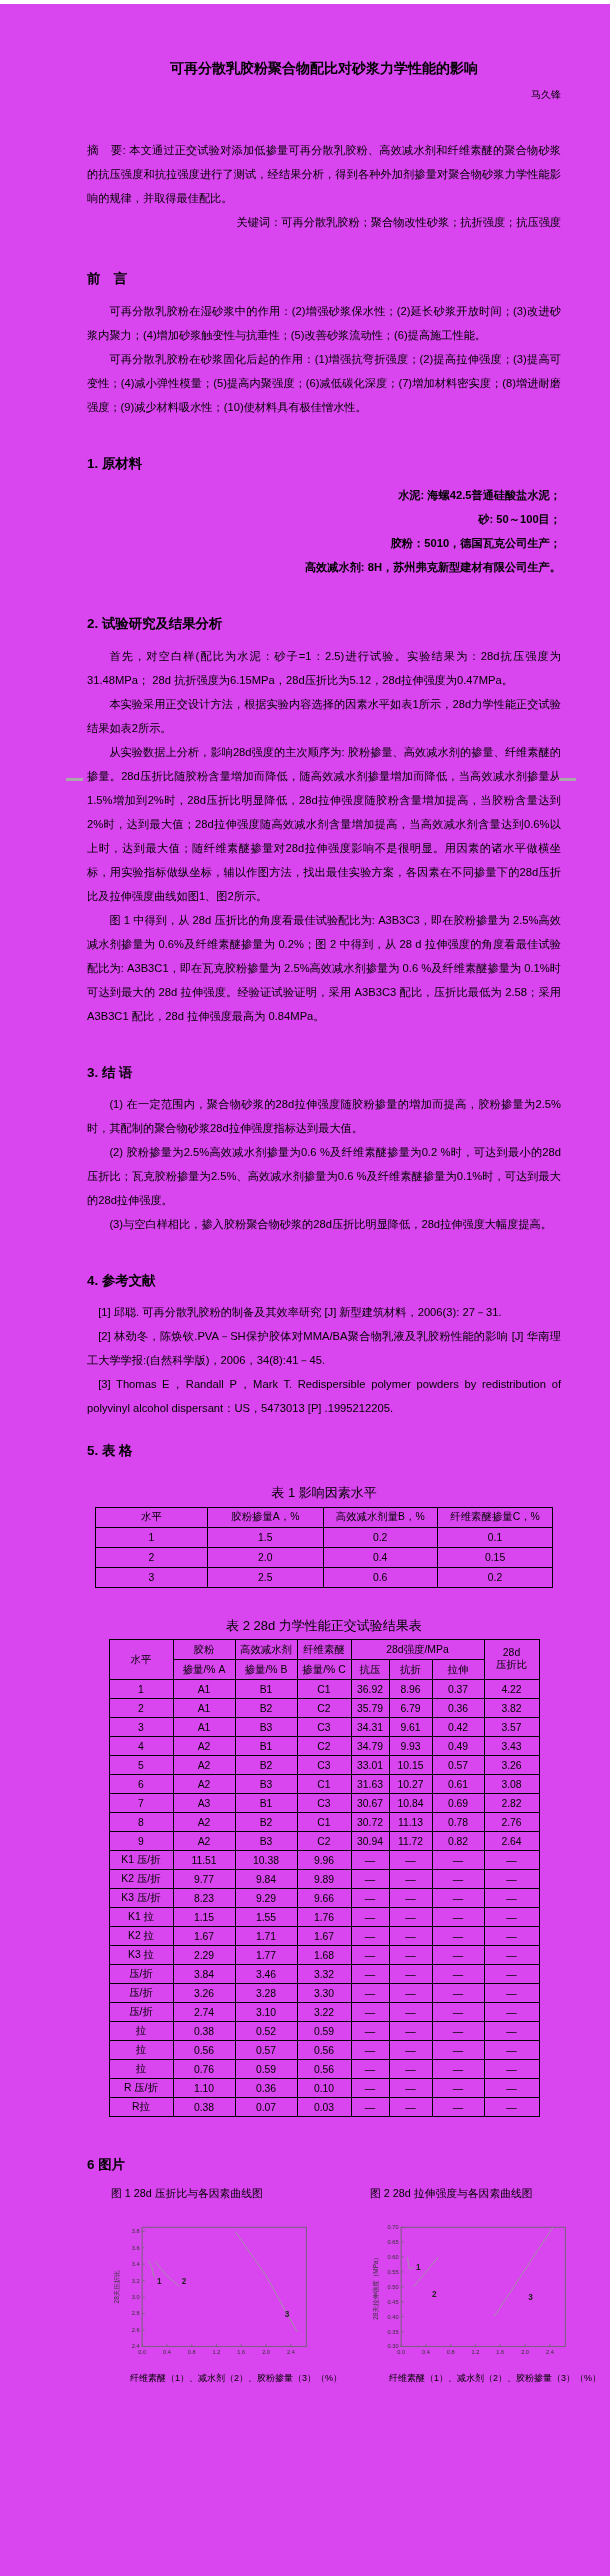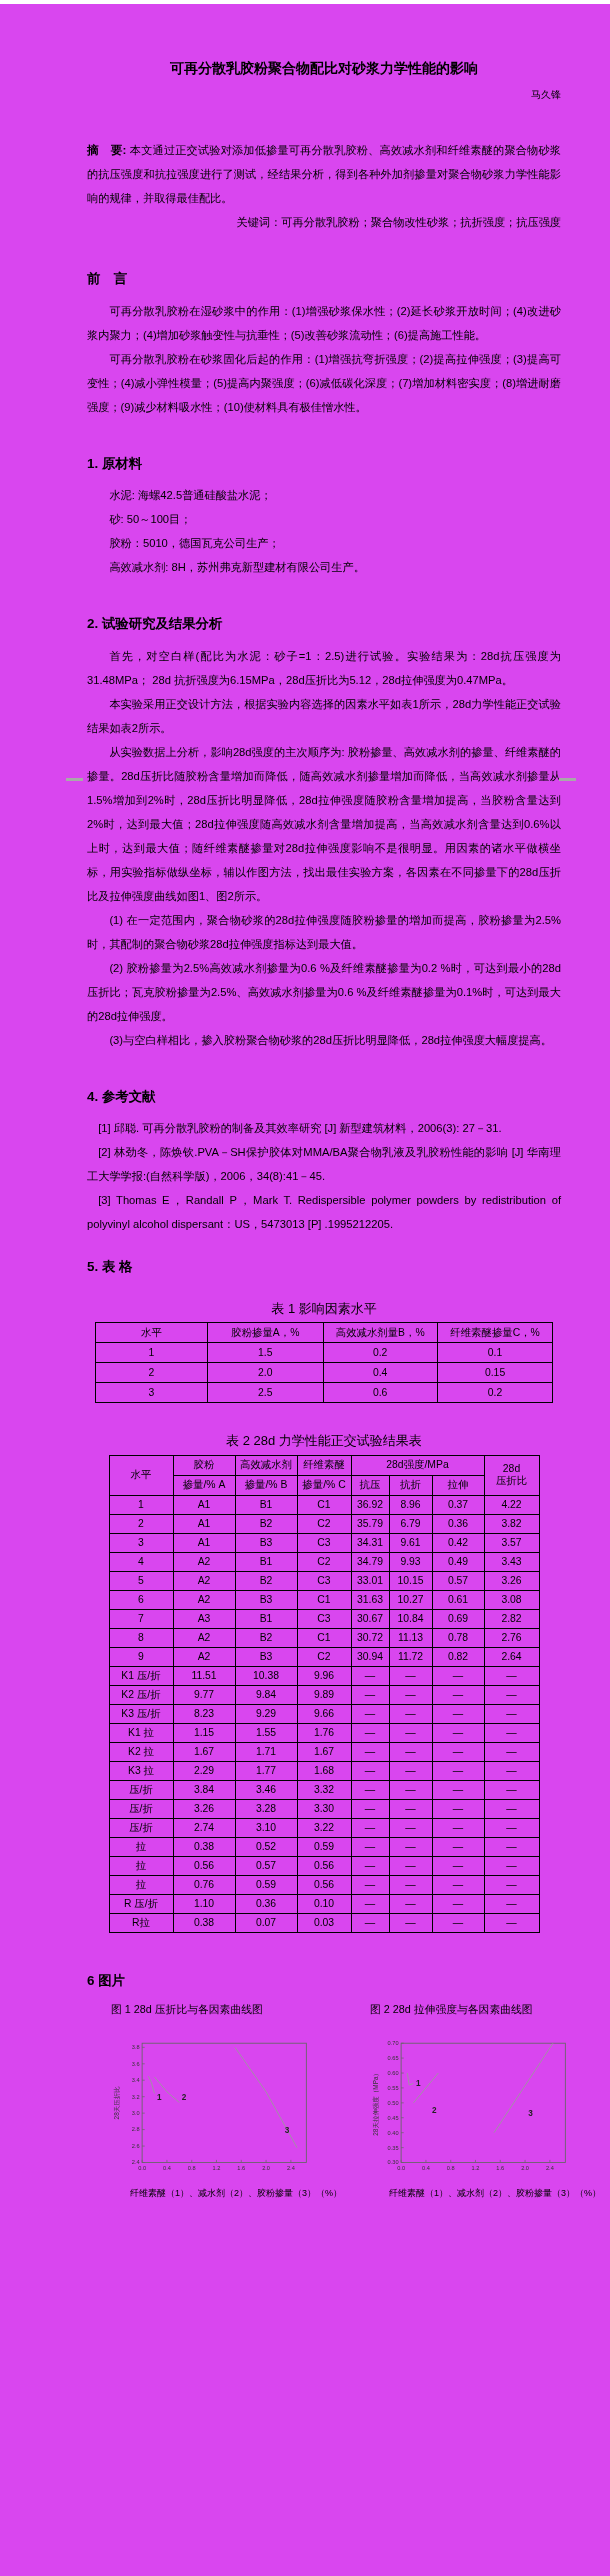--- a/index.html
+++ b/index.html
@@ -13,28 +13,28 @@
     box-sizing:border-box;
     padding:55px 49px 0 87px;
     overflow:hidden;
   }
   .doc-title{
     margin:0;font-size:14px;font-weight:bold;text-align:center;line-height:19px;
   }
   .author{margin-top:10.4px;font-size:10px;text-align:right;line-height:14px;}
   p{margin:0;font-size:11.2px;line-height:24px;text-align:justify;}
   .abstract{margin-top:36px;}
-  .abstract b{font-weight:bold;font-size:11.7px;}
+  .abstract b{font-weight:normal;font-size:11.7px;}
   .keywords{text-align:right;}
   h2{
     margin:35px 0 10.4px 0;font-size:13.4px;font-weight:bold;line-height:19px;
   }
   h2.tight{margin-top:21px;}
   .indent{text-indent:2em;}
-  .plain{text-indent:2em;text-align:left;}
+  .plain{text-indent:2em;text-align:right;font-weight:bold;}
   .ref{text-indent:1em;}
   .pagebreak{position:absolute;left:0;top:774px;width:610px;height:2.6px;}
   .pagebreak .dash{position:absolute;height:2.6px;width:17.3px;background:#a9a9a9;top:0;}
   .pagebreak .dash.l{left:66px;}
   .pagebreak .dash.r{left:559px;}
   .tbl-caption{margin-top:24px;font-size:13px;text-align:center;line-height:17.3px;}
   table{border-collapse:collapse;margin:5.2px auto 0 auto;table-layout:fixed;}
   th,td{
     border:0.9px solid #000;font-size:10.4px;font-weight:normal;
     text-align:center;vertical-align:middle;padding:0 1.7px;
@@ -60,34 +60,36 @@
 
 <div class="page">
 
   <h1 class="doc-title">可再分散乳胶粉聚合物配比对砂浆力学性能的影响</h1>
   <div class="author">马久锋</div>
 
   <p class="abstract"><b>摘　要: </b><span>本文通过正交试验对添加低掺量可再分散乳胶粉、高效减水剂和纤维素醚的聚合物砂浆的抗压强度和抗拉强度进行了测试，经结果分析，得到各种外加剂掺量对聚合物砂浆力学性能影响的规律，并取得最佳配比。</span></p>
   <p class="keywords">关键词：可再分散乳胶粉；聚合物改性砂浆；抗折强度；抗压强度</p>
 
   <h2>前　言</h2>
-  <p class="indent">可再分散乳胶粉在湿砂浆中的作用：(1)增强砂浆保水性；(2)延长砂浆开放时间；(4)改进砂浆内聚力；(4)增加砂浆触变性与抗垂性；(5)改善砂浆流动性；(6)提高施工性能。</p>
+  <p class="indent">可再分散乳胶粉在湿砂浆中的作用：(2)增强砂浆保水性；(2)延长砂浆开放时间；(3)改进砂浆内聚力；(4)增加砂浆触变性与抗垂性；(5)改善砂浆流动性；(6)提高施工性能。</p>
   <p class="indent">可再分散乳胶粉在砂浆固化后起的作用：(1)增强抗弯折强度；(2)提高拉伸强度；(3)提高可变性；(4)减小弹性模量；(5)提高内聚强度；(6)减低碳化深度；(7)增加材料密实度；(8)增进耐磨强度；(9)减少材料吸水性；(10)使材料具有极佳憎水性。</p>
 
   <h2>1. 原材料</h2>
   <p class="plain">水泥: 海螺42.5普通硅酸盐水泥；</p>
   <p class="plain">砂: 50～100目；</p>
   <p class="plain">胶粉：5010，德国瓦克公司生产；</p>
   <p class="plain">高效减水剂: 8H，苏州弗克新型建材有限公司生产。</p>
 
   <h2>2. 试验研究及结果分析</h2>
   <p class="indent">首先，对空白样(配比为水泥：砂子=1：2.5)进行试验。实验结果为：28d抗压强度为31.48MPa；  28d 抗折强度为6.15MPa，28d压折比为5.12，28d拉伸强度为0.47MPa。</p>
   <p class="indent">本实验采用正交设计方法，根据实验内容选择的因素水平如表1所示，28d力学性能正交试验结果如表2所示。</p>
   <p class="indent">从实验数据上分析，影响28d强度的主次顺序为: 胶粉掺量、高效减水剂的掺量、纤维素醚的掺量。28d压折比随胶粉含量增加而降低，随高效减水剂掺量增加而降低，当高效减水剂掺量从1.5%增加到2%时，28d压折比明显降低，28d拉伸强度随胶粉含量增加提高，当胶粉含量达到2%时，达到最大值；28d拉伸强度随高效减水剂含量增加提高，当高效减水剂含量达到0.6%以上时，达到最大值；随纤维素醚掺量对28d拉伸强度影响不是很明显。用因素的诸水平做横坐标，用实验指标做纵坐标，辅以作图方法，找出最佳实验方案，各因素在不同掺量下的28d压折比及拉伸强度曲线如图1、图2所示。</p>
-
+  <p class="indent">图 1 中得到，从 28d 压折比的角度看最佳试验配比为: A3B3C3，即在胶粉掺量为 2.5%高效减水剂掺量为 0.6%及纤维素醚掺量为 0.2%；图 2 中得到，从 28 d 拉伸强度的角度看最佳试验配比为: A3B3C1，即在瓦克胶粉掺量为 2.5%高效减水剂掺量为 0.6 %及纤维素醚掺量为 0.1%时可达到最大的 28d 拉伸强度。经验证试验证明，采用 A3B3C3 配比，压折比最低为 2.58；采用 A3B3C1 配比，28d 拉伸强度最高为 0.84MPa。</p>
+
+  <h2>3. 结 语</h2>
   <p class="indent">(1) 在一定范围内，聚合物砂浆的28d拉伸强度随胶粉掺量的增加而提高，胶粉掺量为2.5%时，其配制的聚合物砂浆28d拉伸强度指标达到最大值。</p>
   <p class="indent">(2) 胶粉掺量为2.5%高效减水剂掺量为0.6 %及纤维素醚掺量为0.2 %时，可达到最小的28d压折比；瓦克胶粉掺量为2.5%、高效减水剂掺量为0.6 %及纤维素醚掺量为0.1%时，可达到最大的28d拉伸强度。</p>
   <p class="indent">(3)与空白样相比，掺入胶粉聚合物砂浆的28d压折比明显降低，28d拉伸强度大幅度提高。</p>
 
   <h2>4. 参考文献</h2>
   <p class="ref">[1] 邱聪. 可再分散乳胶粉的制备及其效率研究 [J] 新型建筑材料，2006(3): 27－31.</p>
   <p class="ref">[2] 林劲冬，陈焕钦.PVA－SH保护胶体对MMA/BA聚合物乳液及乳胶粉性能的影响 [J] 华南理工大学学报:(自然科学版)，2006，34(8):41－45.</p>
   <p class="ref">[3] Thomas E，Randall P，Mark T. Redispersible  polymer  powders  by  redistribution of polyvinyl alcohol dispersant：US，5473013 [P] .1995212205.</p>
 
   <h2 class="tight">5. 表 格</h2>

